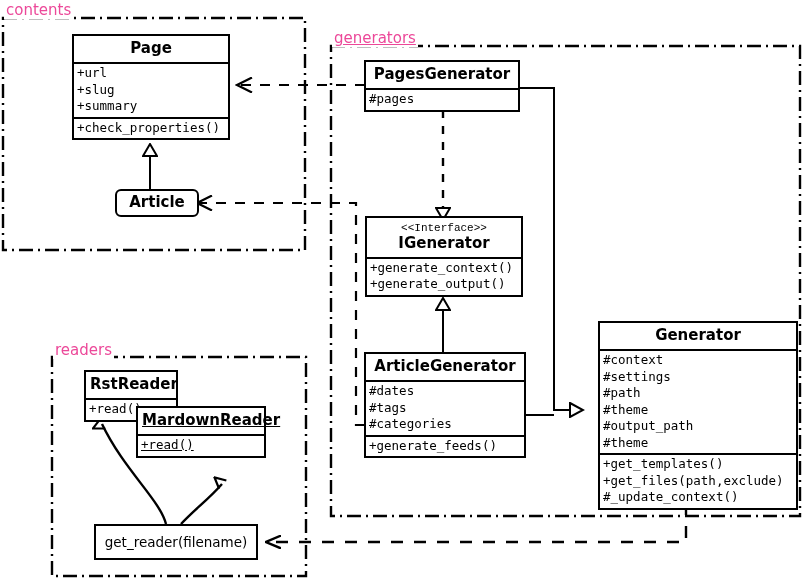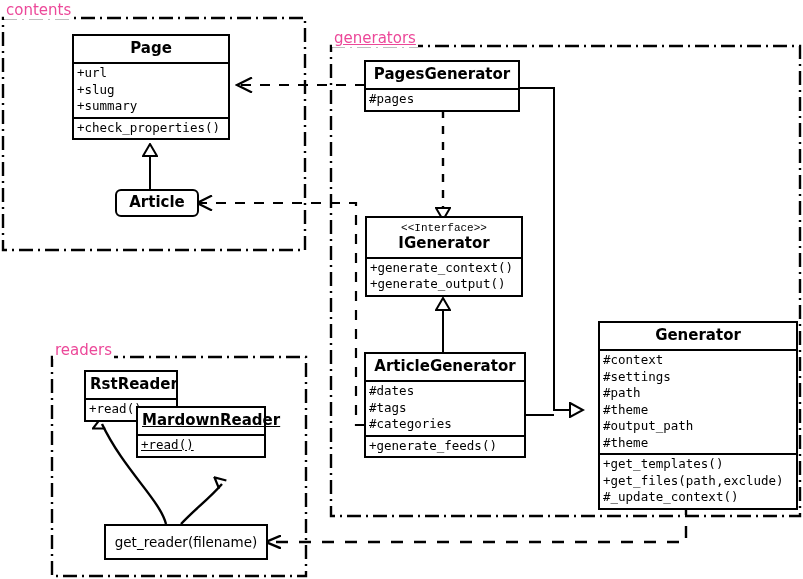--- a/index.html
+++ b/index.html
@@ -67,21 +67,20 @@
     position: absolute;
     box-sizing: border-box;
     border: 2px solid #000;
     background: #ffffff;
     display: flex;
     align-items: center;
     justify-content: center;
     font-size: 13.5px;
     color: #000;
     white-space: nowrap;
-    margin-left: 10px;
   }
   
   .pkg-label {
     position: absolute;
     font-size: 15px;
     color: #ec4899;
     background: #ffffff;
     padding: 0 2px;
     white-space: nowrap;
   }

